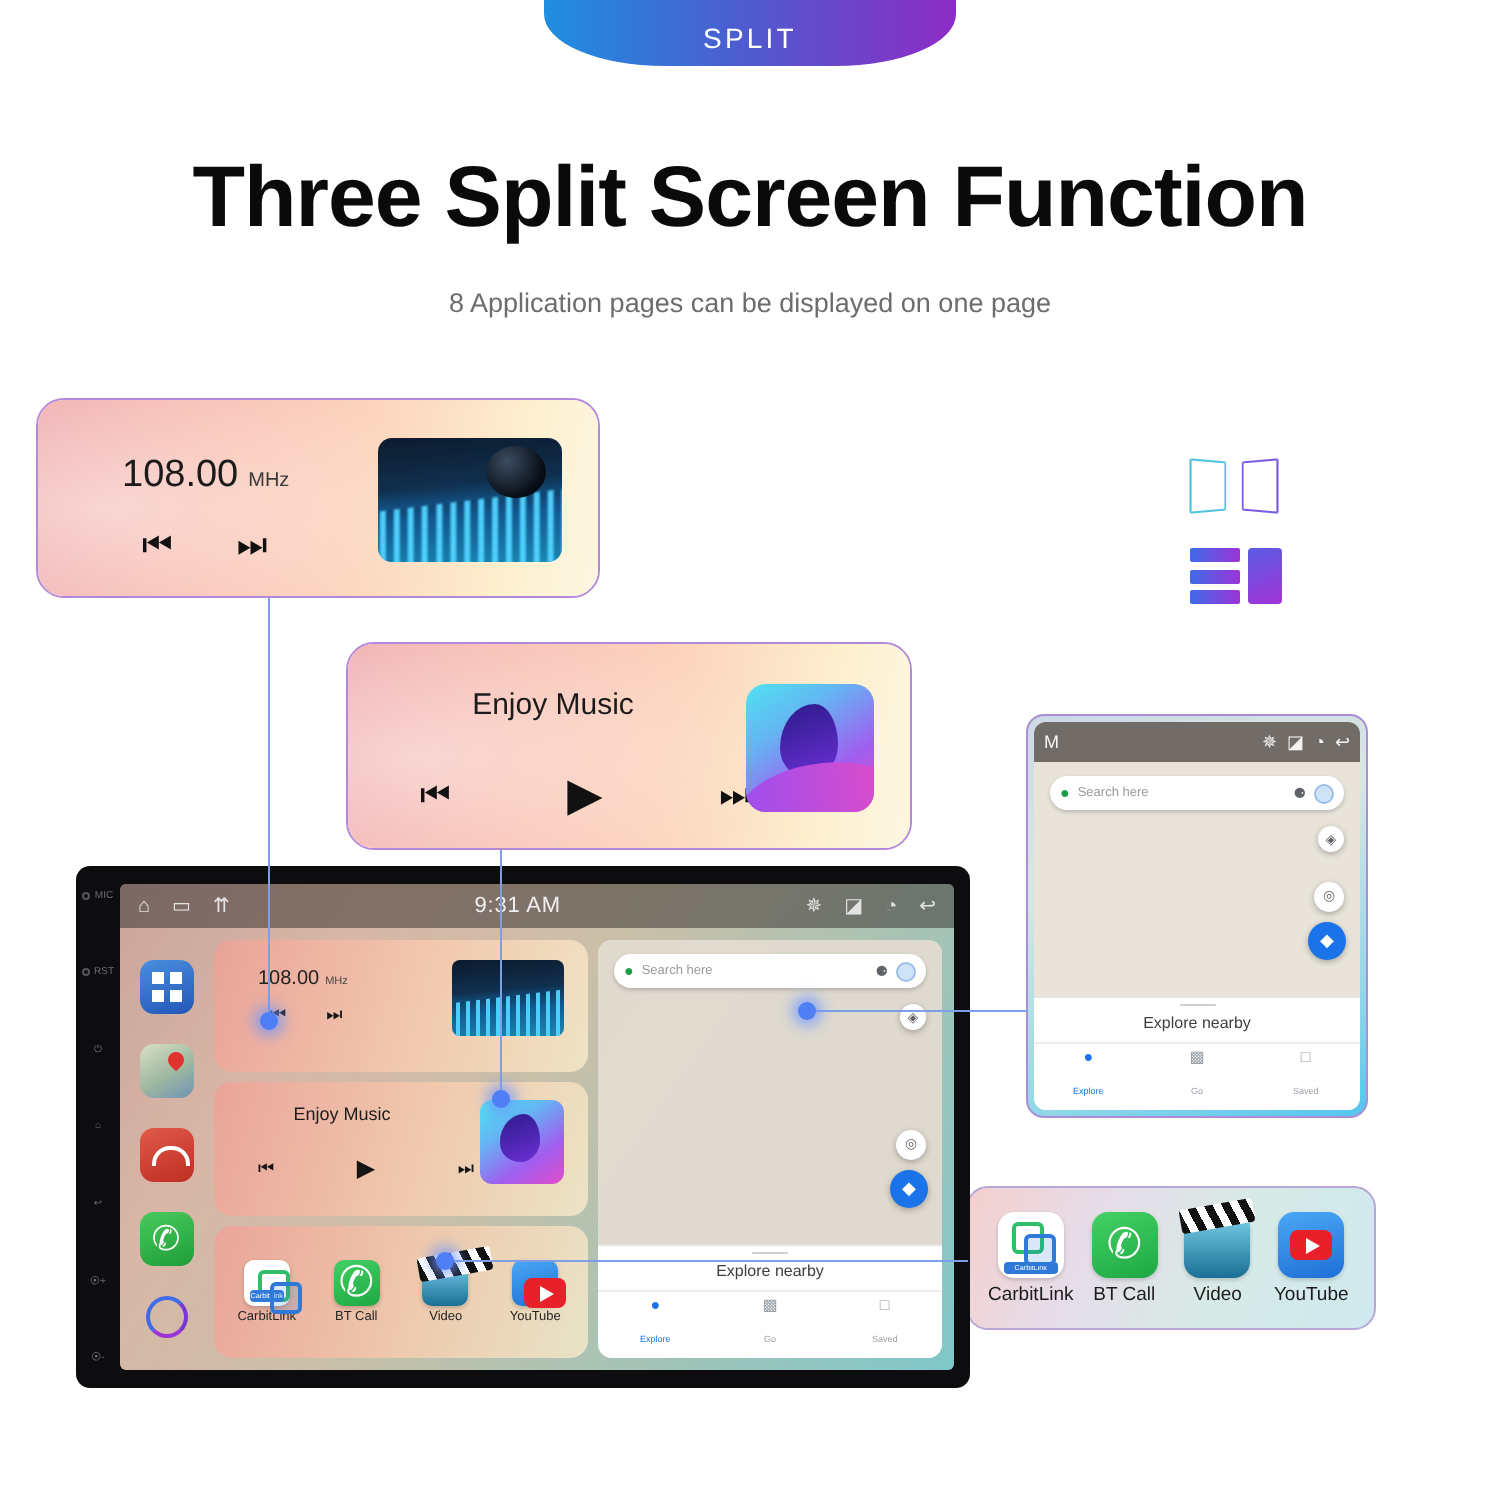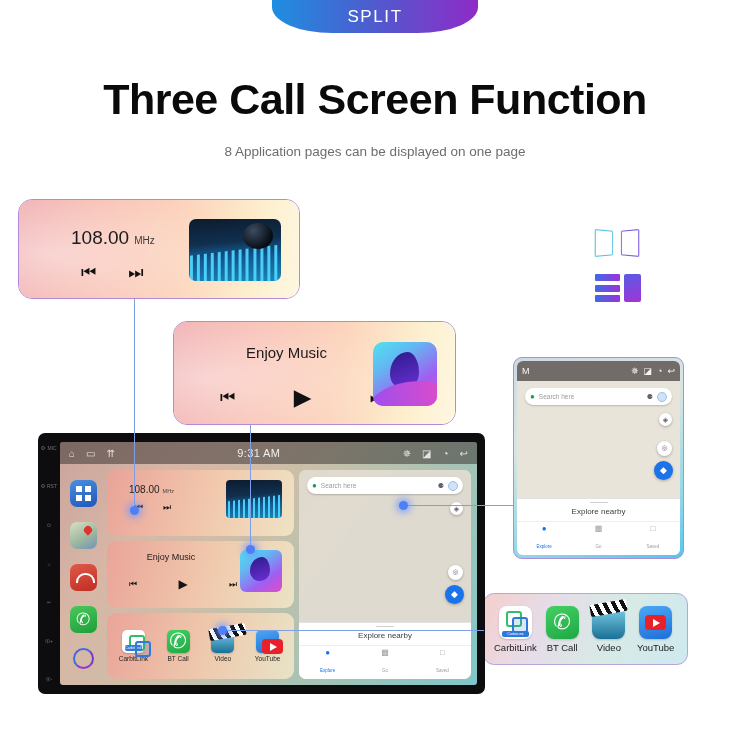--- a/index.html
+++ b/index.html
@@ -11,41 +11,40 @@
 
   
   .split-tab{
     position:absolute; left:272px; top:-22px; width:206px; height:55px;
     background:linear-gradient(90deg,#1e8fe0 0%,#4a5fd0 45%,#8e2bc6 100%);
     border-bottom-left-radius:60px 26px;
     border-bottom-right-radius:60px 26px;
     display:flex; align-items:flex-end; justify-content:center;
   }
   .split-tab-label{
-    color:#fff; font-size:17px; letter-spacing:1.6px; font-weight:400;
+    color:#fff; font-size:14px; letter-spacing:1.6px; font-weight:400;
     padding-bottom:6px;
     margin-top:36px;
   }
 
   
   .page-title{
     position:absolute; top:75px; left:0; width:750px; text-align:center;
     font-size:43px; font-weight:bold; color:#0a0a0a; letter-spacing:-0.5px;
   }
   .page-sub{
     position:absolute; top:144px; left:0; width:750px; text-align:center;
     font-size:13.5px; color:#6d6d6d;
   }
 
   
   .glass-card{
     position:absolute; border-radius:14px;
     border:1.6px solid #b48ad8;
     overflow:hidden;
-    padding-left:10px;
   }
   .glass-card .sheen{
     position:absolute; inset:0;
     background:
       radial-gradient(120% 130% at 12% 55%, rgba(255,255,255,.42) 0%, rgba(255,255,255,0) 55%),
       linear-gradient(100deg,#f0aeb1 0%,#f8c0b4 28%,#fcd5bd 58%,#fdf0cf 84%,#fdf7e2 100%);
   }
   .glass-card .inner{ position:relative; width:100%; height:100%; }
 
   
@@ -277,21 +276,21 @@
   .node{ position:absolute; width:9px; height:9px; border-radius:50%;
     background:#4f7ff5; box-shadow:0 0 7px 3px rgba(110,150,255,.75); }
 </style>
 </head>
 <body>
 
 <div class="split-tab">
   <span class="split-tab-label">SPLIT</span>
 </div>
 
-<div class="page-title">Three Call Screen Function</div>
+<div class="page-title">Three Split Screen Function</div>
 <div class="page-sub">8 Application pages can be displayed on one page</div>
 
 <div class="glass-card" id="radio-card">
   <div class="sheen"></div>
   <div class="inner">
     <div class="freq">
       <span>108.00</span><span class="unit">MHz</span>
     </div>
     <div class="ctrls">
       <span>⏮</span>

